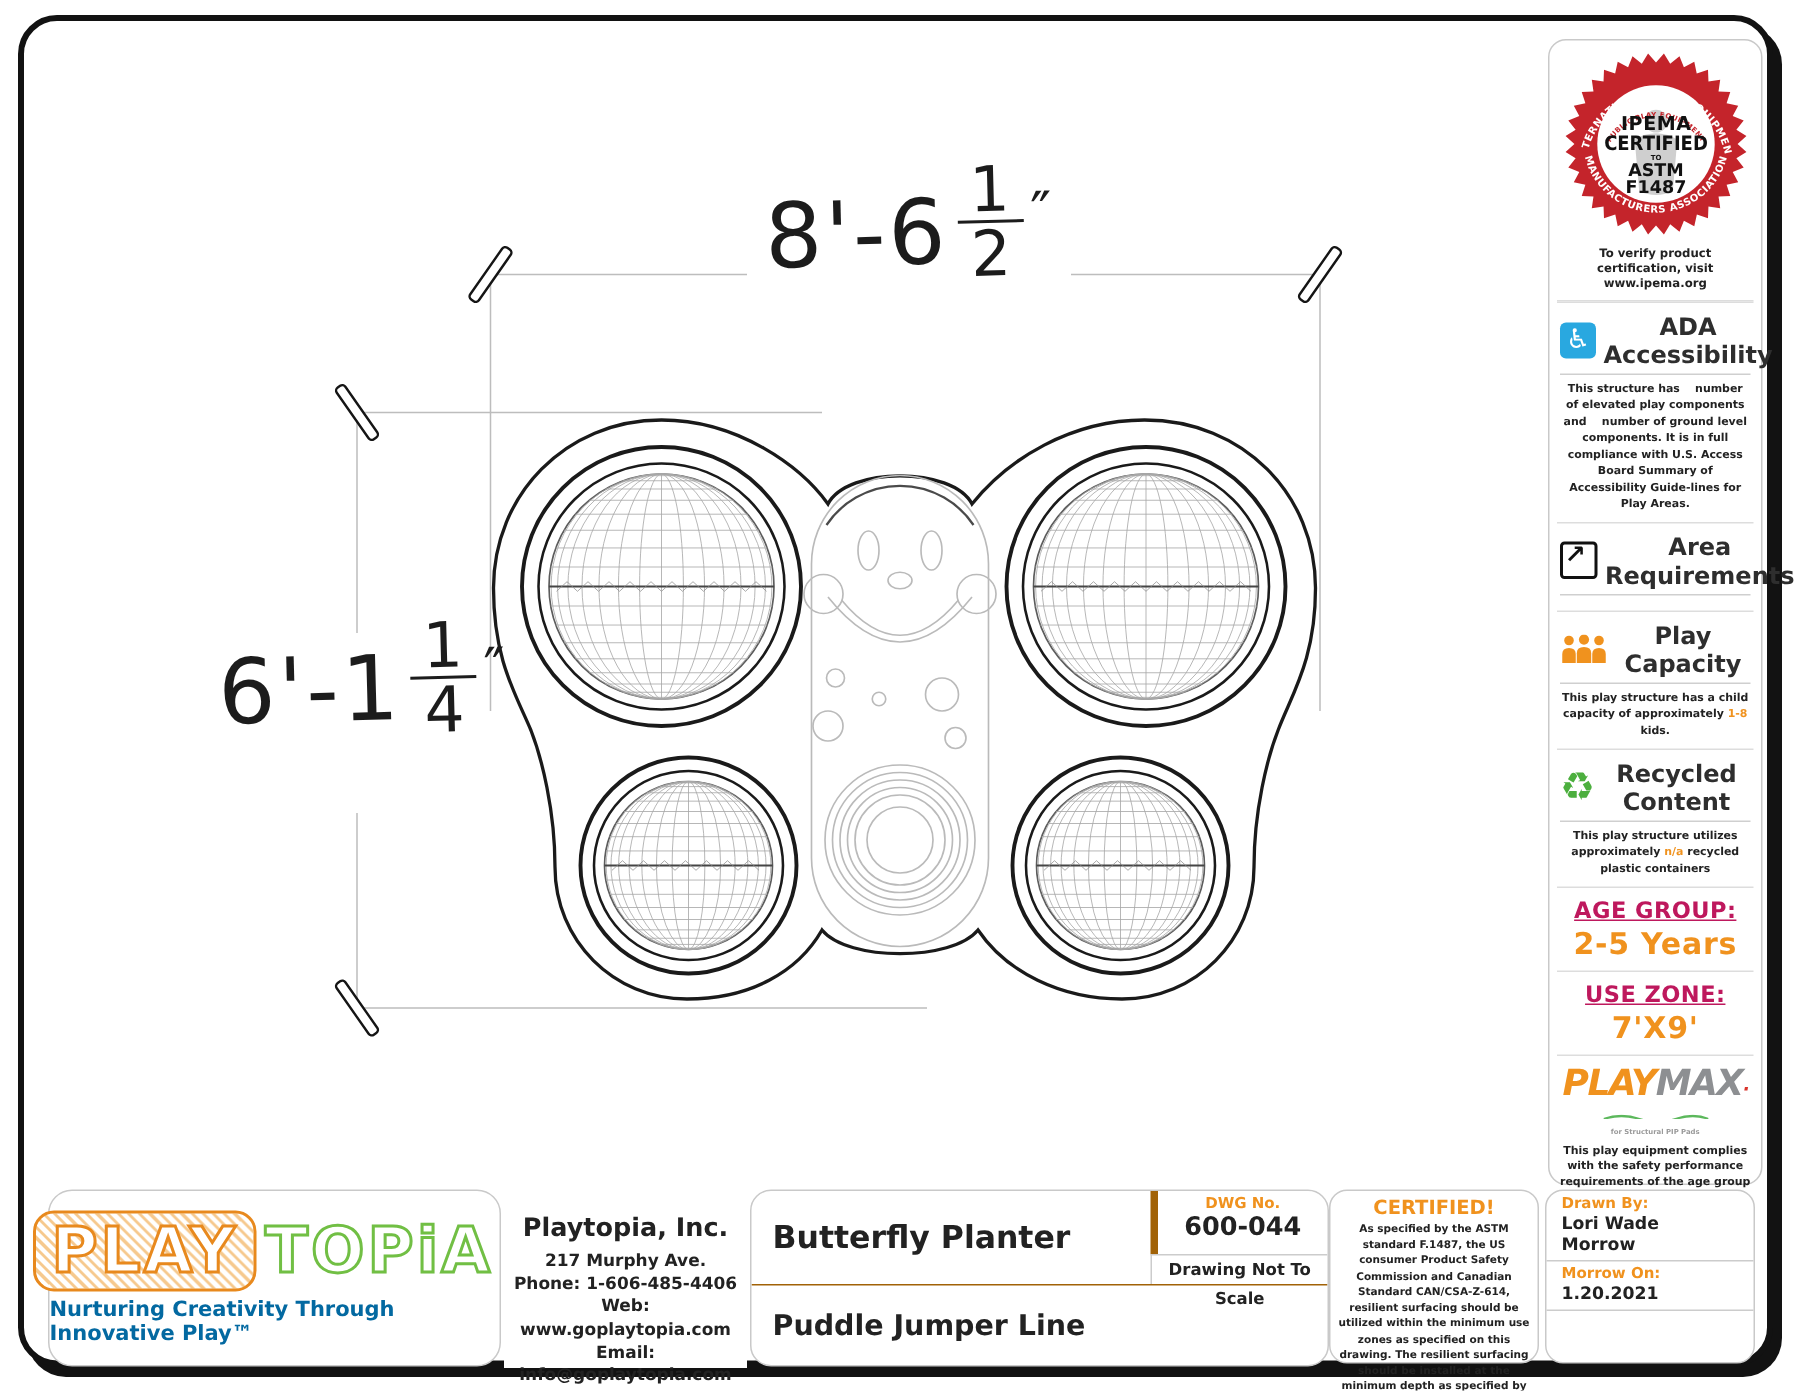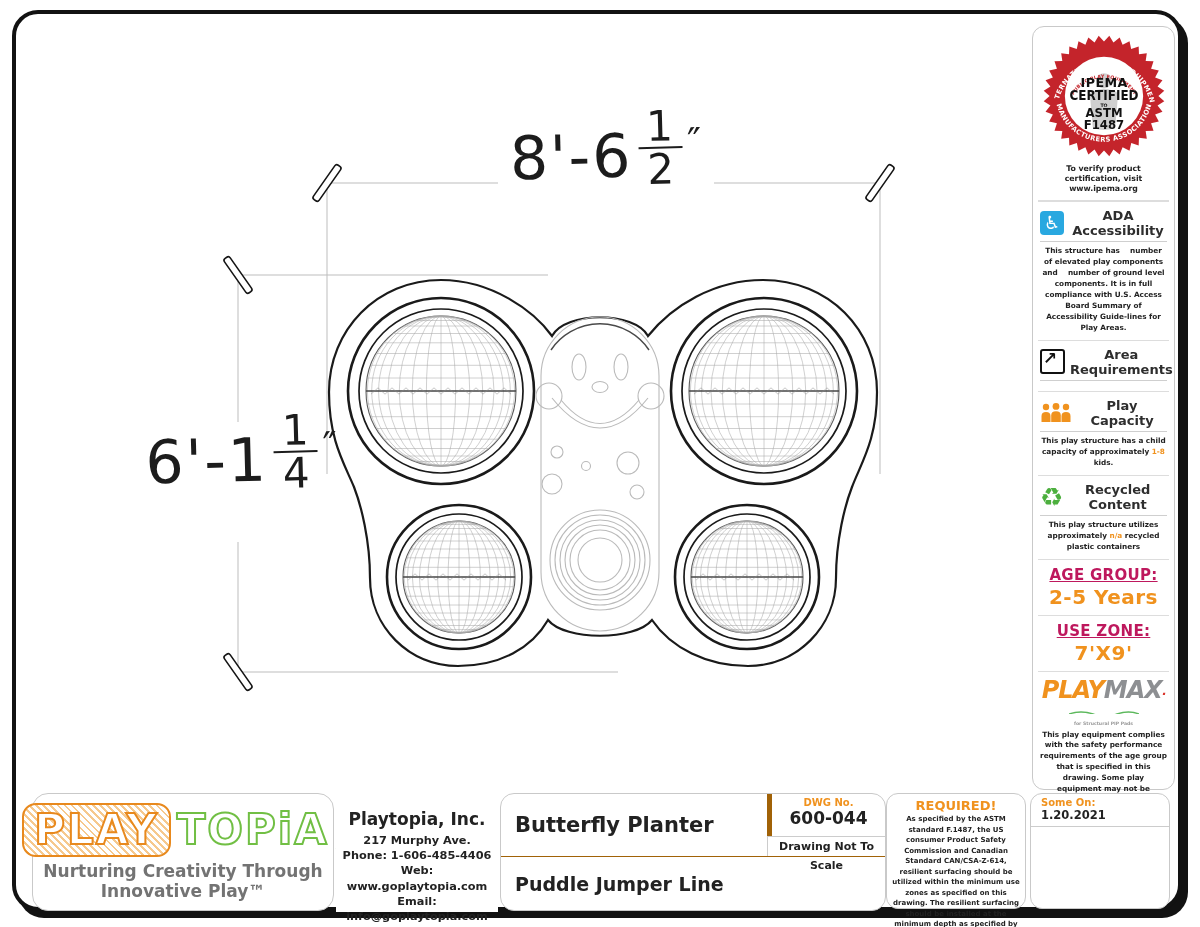--- a/index.html
+++ b/index.html
@@ -22,21 +22,21 @@
   .sidebar{position:absolute;left:1032px;top:26px;width:141px;height:762px;border:1.5px solid #c9c9c9;border-radius:12px;background:#fff;z-index:3;display:flex;flex-direction:column;font-weight:700;}
   .sb-sec{padding:6px 7px;text-align:center;}
   .sb-div{border-top:1px solid #ddd;margin:0 5px;}
   .seal-sec{padding-top:8px;}
   .ringtxt{font-size:6.6px;font-weight:700;fill:#fff;letter-spacing:.4px;}
   .innertxt{font-size:4.6px;font-weight:700;letter-spacing:.3px;}
   .verify{font-size:7.8px;line-height:1.3;margin-top:3px;}
   .note{font-size:8.6px;line-height:1.45;padding:8px 7px;}
   .star{color:#f0921e;}
   .sb-head{display:flex;align-items:center;justify-content:flex-start;gap:5px;border-bottom:1px solid #cfcfcf;padding-bottom:3px;margin-bottom:4px;}
-  .sb-head .ttl{font-size:13px;font-weight:700;color:#2e2e2e;flex:1;text-align:center;}
+  .sb-head .ttl{font-size:16px;font-weight:700;color:#2e2e2e;flex:1;text-align:center;}
   .smalltxt{font-size:7.3px;line-height:1.5;}
   .ada-ico{width:24px;height:24px;background:#29a8e0;border-radius:4px;color:#fff;font-size:18px;line-height:24px;text-align:center;flex:0 0 auto;}
   .area-ico{width:21px;height:21px;border:2.5px solid #111;border-radius:3px;position:relative;flex:0 0 auto;}
   .area-ico span{position:absolute;left:1px;top:-3px;font-size:17px;font-weight:900;color:#111;}
   .orange{color:#f0921e;}
   .cap-ico svg{display:block;}
   .rec-ico{color:#4caf3e;font-size:26px;line-height:26px;flex:0 0 auto;font-weight:400;}
   .nav-val{}
   .bigsec .lbl{font-size:15px;font-weight:800;color:#be185d;letter-spacing:.3px;text-decoration:underline;}
   .bigsec .val{font-size:20px;font-weight:800;color:#f0921e;margin-top:1px;letter-spacing:.5px;}
@@ -48,21 +48,21 @@
   .pm-underline{height:3px;margin:1px auto 3px;width:70px;}
   .hl{background:#f0921e;color:#fff;padding:0 2px;}
 
   
   .tb{position:absolute;z-index:3;background:#fff;}
   .logo-panel{left:32px;top:793px;width:300px;height:116px;border:1.5px solid #c9c9c9;border-radius:16px;display:flex;flex-direction:column;align-items:center;justify-content:center;gap:4px;}
   .logo-row{display:flex;align-items:center;gap:6px;}
   .logo-play{background:repeating-linear-gradient(45deg,#fff 0 3px,#f6c98e 3px 5px);border:2.5px solid #e8891d;border-radius:14px;padding:2px 10px;font-size:42px;font-weight:800;color:#fff;-webkit-text-stroke:2px #e8891d;letter-spacing:2px;line-height:1.1;}
   .logo-topia{font-size:42px;font-weight:800;color:#fff;-webkit-text-stroke:2px #71bf44;letter-spacing:2px;line-height:1.1;}
   .logo-tm{font-size:9px;color:#71bf44;align-self:flex-end;-webkit-text-stroke:0;}
-  .logo-tag{font-size:17px;font-weight:700;color:#737373;text-align:center;}
+  .logo-tag{font-size:14px;font-weight:700;color:#0369a1;}
   .company{left:336px;top:808px;width:162px;height:104px;text-align:center;font-weight:700;}
   .company .nm{font-size:17px;margin-bottom:2px;}
   .company div{font-size:11.3px;line-height:1.35;}
   .title-panel{left:500px;top:793px;width:384px;height:116px;border:1.5px solid #c9c9c9;border-radius:14px;display:grid;grid-template-columns:1fr 118px;grid-template-rows:42px 20px 1fr;overflow:hidden;}
   .tp-title{grid-column:1;grid-row:1/3;display:flex;align-items:center;padding-left:14px;font-size:21px;font-weight:800;}
   .tp-dwg{grid-column:2;grid-row:1;border-left:5px solid #a16207;text-align:center;padding-top:3px;}
   .tp-dwg .l{font-size:10px;color:#f0921e;font-weight:700;}
   .tp-dwg .v{font-size:17px;font-weight:800;}
   .tp-scale{grid-column:2;grid-row:2;border-left:1px solid #ccc;border-top:1px solid #ccc;font-size:11px;font-weight:700;text-align:center;line-height:19px;}
   .tp-line{grid-column:1/3;grid-row:3;border-top:1px solid #a16207;display:flex;align-items:center;padding-left:14px;font-size:19px;font-weight:700;text-align:center;}
@@ -392,23 +392,27 @@
   <div class="tp-title">Butterfly Planter</div>
   <div class="tp-dwg">
     <div class="l">DWG No.</div>
     <div class="v">600-044</div>
   </div>
   <div class="tp-scale">Drawing Not To Scale</div>
   <div class="tp-line">Puddle Jumper Line</div>
 </div>
 
 <div class="tb important">
-  <div class="t">REQUIRED!</div>
+  <div class="t">CERTIFIED!</div>
   <div class="b">As specified by the ASTM standard F.1487, the US consumer Product Safety Commission and Canadian Standard CAN/CSA-Z-614, resilient surfacing should be utilized within the minimum use zones as specified on this drawing. The resilient surfacing should be installed at the minimum depth as specified by the standards to meet critical fall height requirements.</div>
 </div>
 
 <div class="tb drawn">
   <div class="row">
-    <div class="l">Some On:</div>
+    <div class="l">Drawn By:</div>
+    <div class="v">Lori Wade Morrow</div>
+  </div>
+  <div class="row">
+    <div class="l">Morrow On:</div>
     <div class="v">1.20.2021</div>
   </div>
   <div class="row"></div>
 </div>
 
 </body></html>

